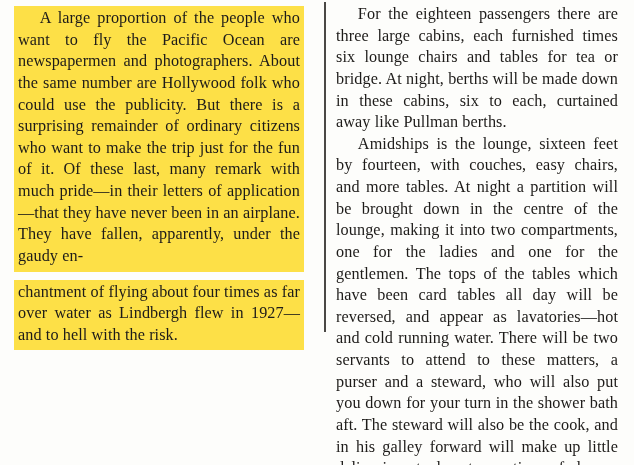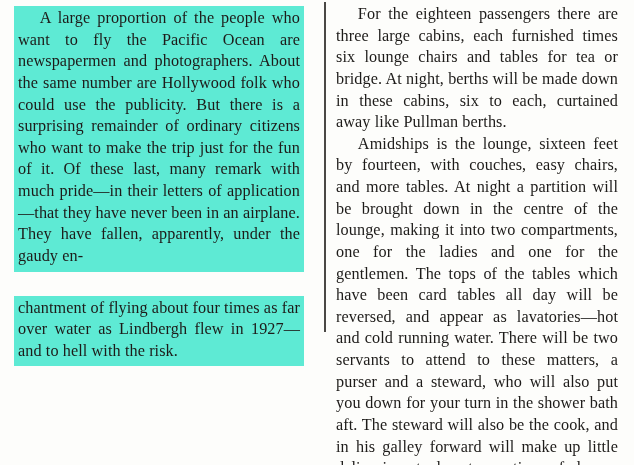--- a/index.html
+++ b/index.html
@@ -38,21 +38,21 @@
   .gutter-rule {
     position: absolute;
     left: 324px;
     top: 2px;
     width: 2px;
     height: 330px;
     background: #2a2824;
     opacity: 0.85;
   }
   .block {
-    background: #5eead4;
+    background: #fde047;
     padding: 2px 4px 4px 4px;
     box-sizing: border-box;
   }
   .block.plain {
     background: transparent;
     padding: 0;
   }
   p {
     margin: 0;
     text-align: justify;
@@ -63,21 +63,21 @@
     text-indent: 1.35em;
     hyphens: manual;
   }
   p.noindent {
     text-indent: 0;
   }
   .col-left .block-a {
     margin-top: 2px;
   }
   .col-left .block-b {
-    margin-top: 24px;
+    margin-top: 8px;
   }
 </style>
 </head>
 <body>
 
 <div class="page">
 
   <div class="col col-left">
     <div class="block block-a">
       <p>A large proportion of the people who want to fly the Pacific Ocean are newspapermen and photographers. About the same number are Hollywood folk who could use the publicity. But there is a surprising remainder of ordinary citizens who want to make the trip just for the fun of it. Of these last, many remark with much pride—in their letters of application—that they have never been in an airplane. They have fallen, apparently, under the gaudy en-</p>

